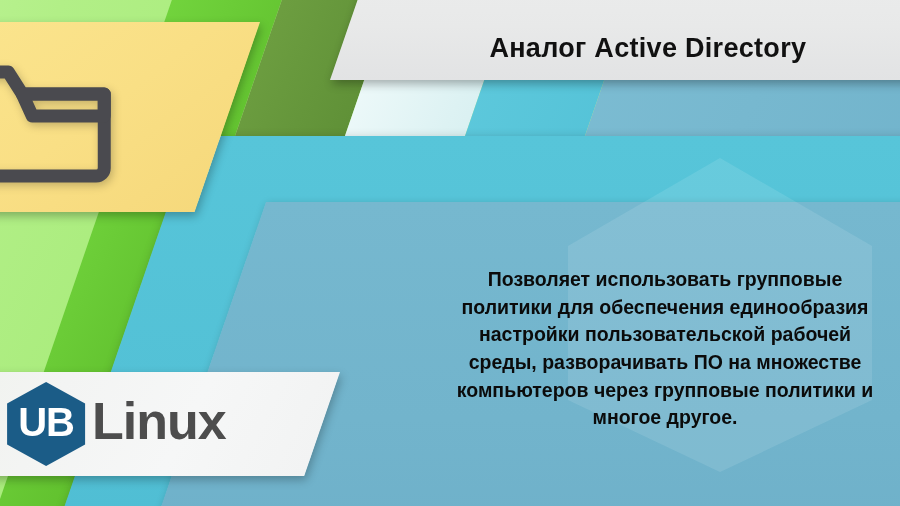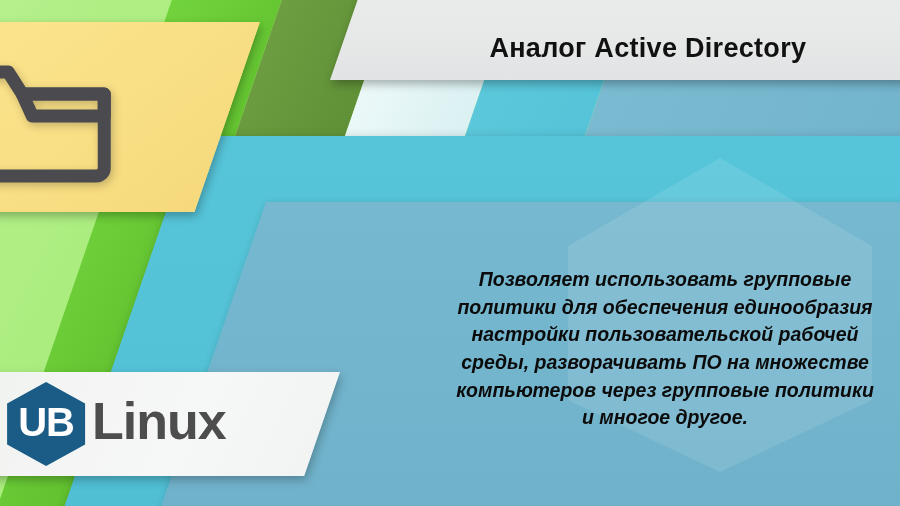--- a/index.html
+++ b/index.html
@@ -64,21 +64,20 @@
     position:absolute;left:560px;top:150px;width:320px;height:330px;
     opacity:.10;pointer-events:none;
   }
 
   
   #body-text{
     position:absolute;left:455px;top:266px;width:420px;
     text-align:center;
     font-size:19.5px;font-weight:bold;line-height:1.42;
     color:#0b0b0b;
-    font-style:italic;
   }
 
   
   #logo-banner{
     position:absolute;left:-120px;top:372px;width:460px;height:104px;
     background:linear-gradient(100deg,#eef2ea 0%,#f3f4f3 40%,#f6f7f7 70%,#f2f3f3 100%);
     transform:skewX(-19deg);transform-origin:top left;
     box-shadow:3px 4px 9px rgba(0,0,0,.26);
   }
   #logo-inner{

